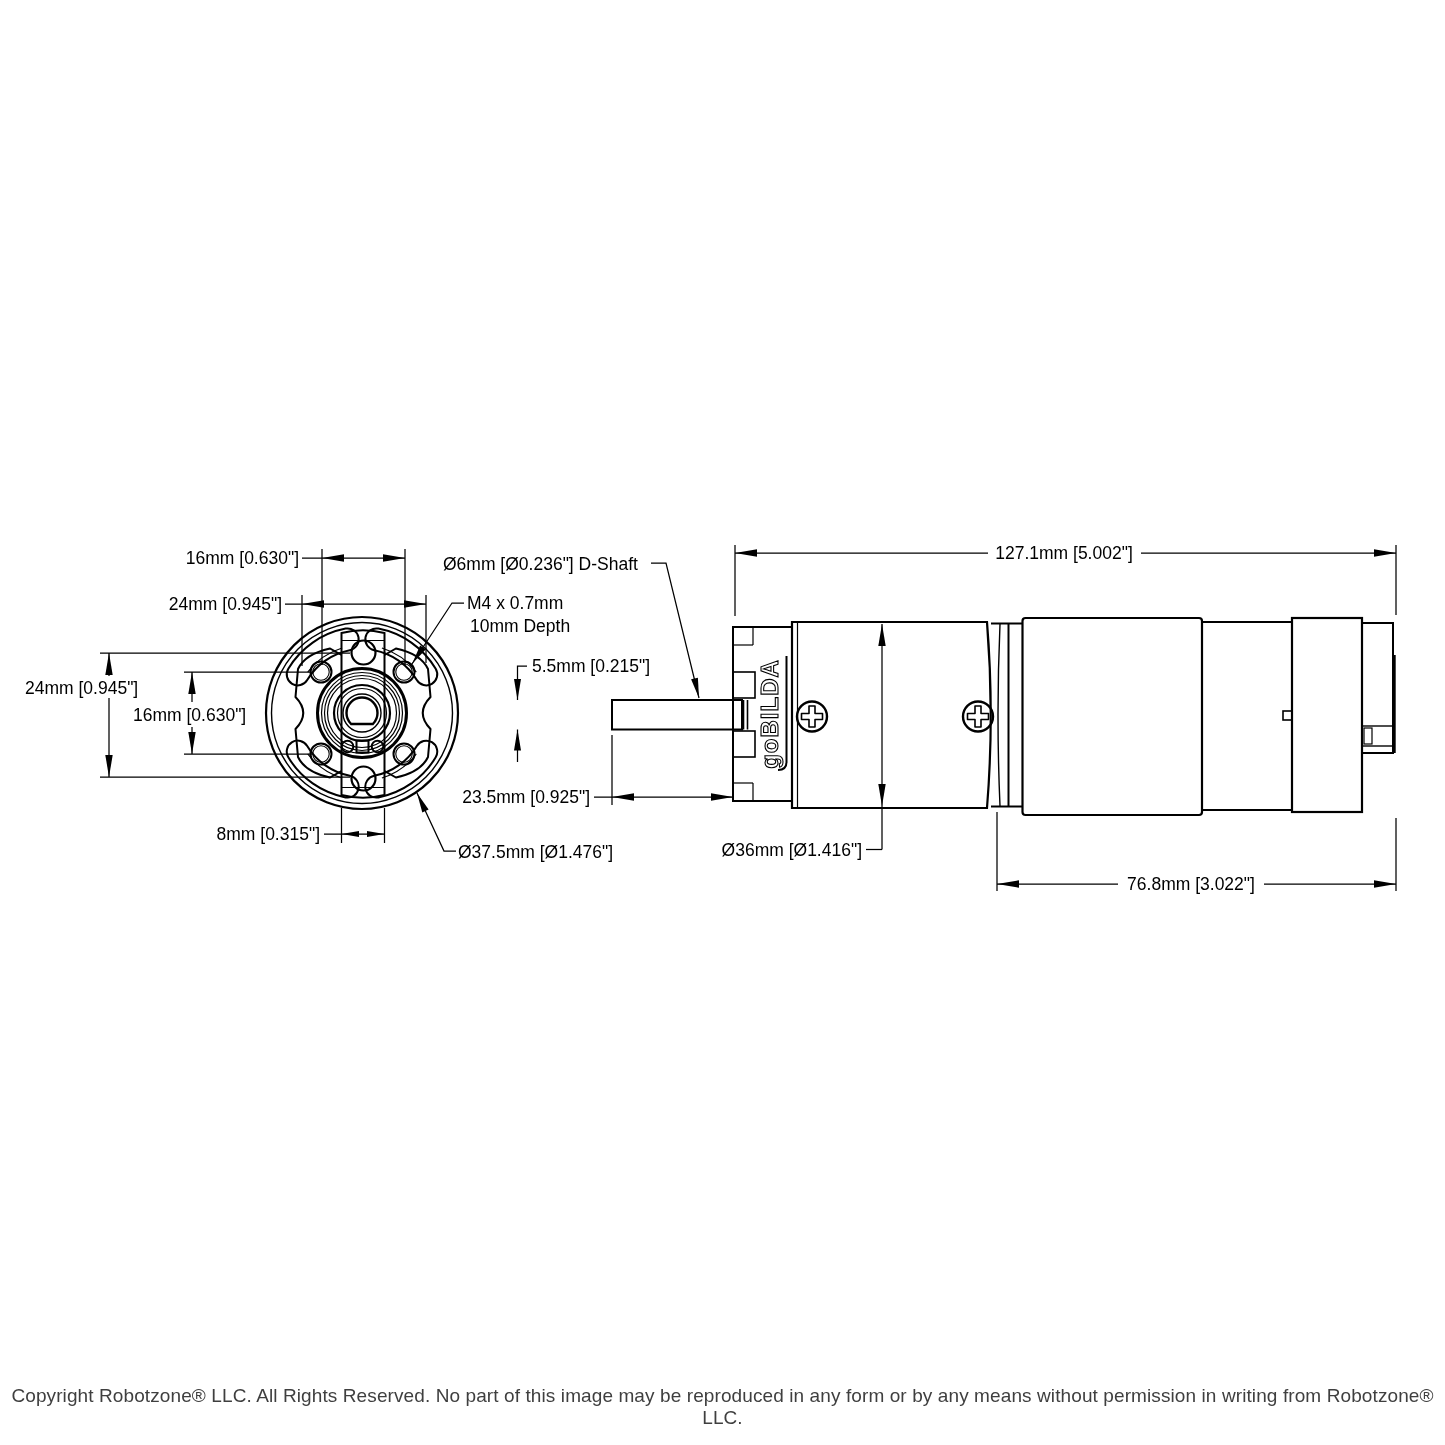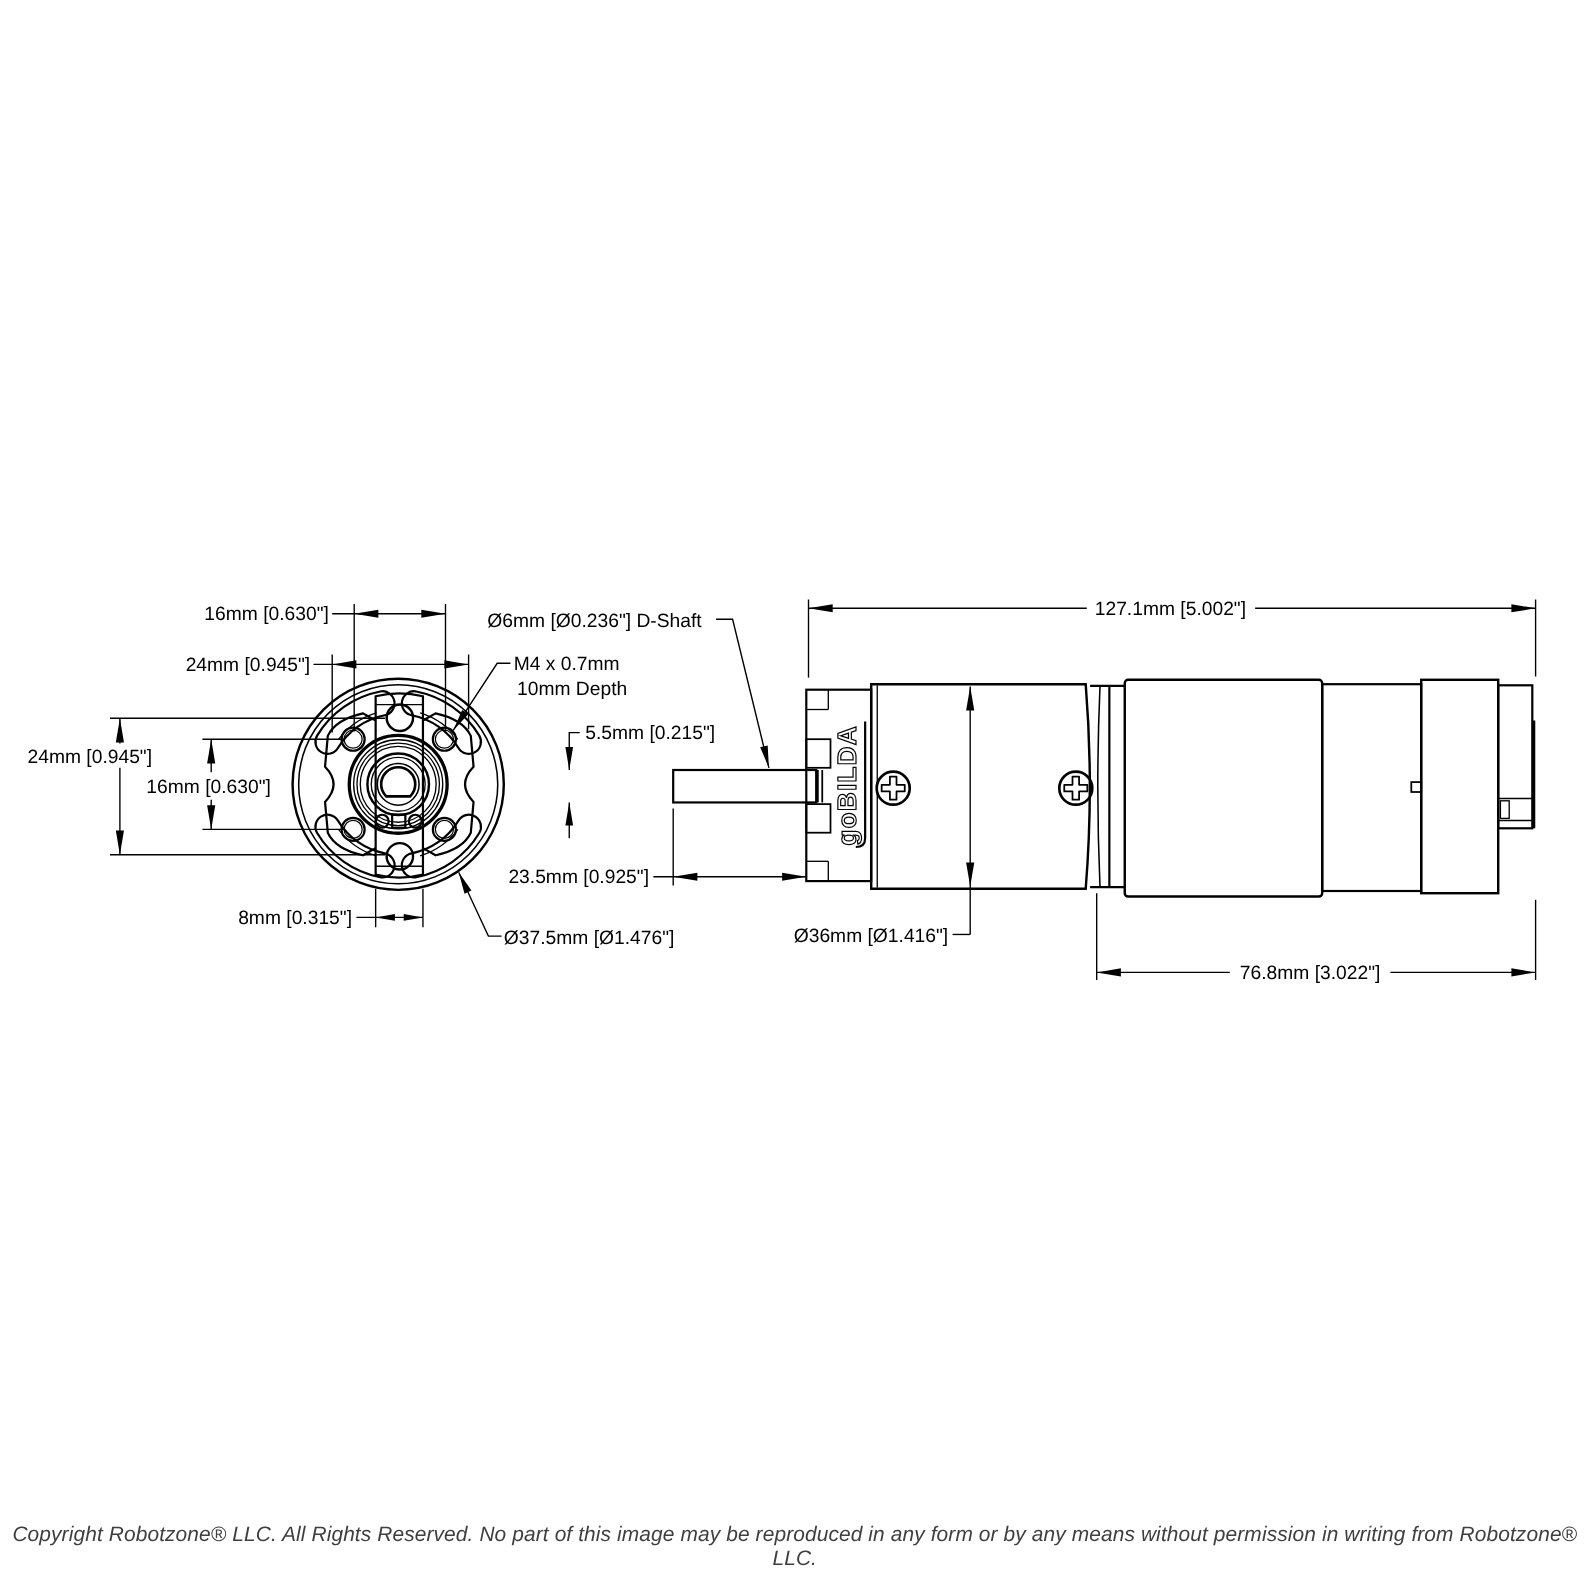--- a/index.html
+++ b/index.html
@@ -7,21 +7,21 @@
          font-family:"Liberation Sans",sans-serif;}
   #drawing{position:absolute;left:0;top:0;}
   svg text{font-family:"Liberation Sans","DejaVu Sans",sans-serif;font-size:17.5px;fill:#000;}
   svg text.brand{font-weight:bold;font-size:24px;letter-spacing:1px;fill:#fff;stroke:#000;stroke-width:1.1px;}
   .outline{fill:none;stroke:#000;}
   .w3{stroke-width:3px;}.w24{stroke-width:2.4px;}.w22{stroke-width:2.2px;}.w2{stroke-width:2px;}
   .w16{stroke-width:1.6px;}.w14{stroke-width:1.4px;}.w12{stroke-width:1.2px;}.w11{stroke-width:1.1px;}
   .dim{fill:none;stroke:#000;stroke-width:1.25px;}
   .arrow{fill:#000;stroke:none;}
   #copyright{position:absolute;left:0;top:1385px;width:1445px;text-align:center;
-             font-size:19px;color:#3f3f3f;letter-spacing:0.1px;font-style:italic;}
+             font-size:19px;color:#3f3f3f;letter-spacing:0.1px;}
 </style>
 </head>
 <body>
 
 <div id="stage">
 <svg id="drawing" width="1445" height="1445" viewBox="0 0 1445 1445">
 
   <g>
 
     <circle class="outline w22" cx="362" cy="713" r="96"></circle>

